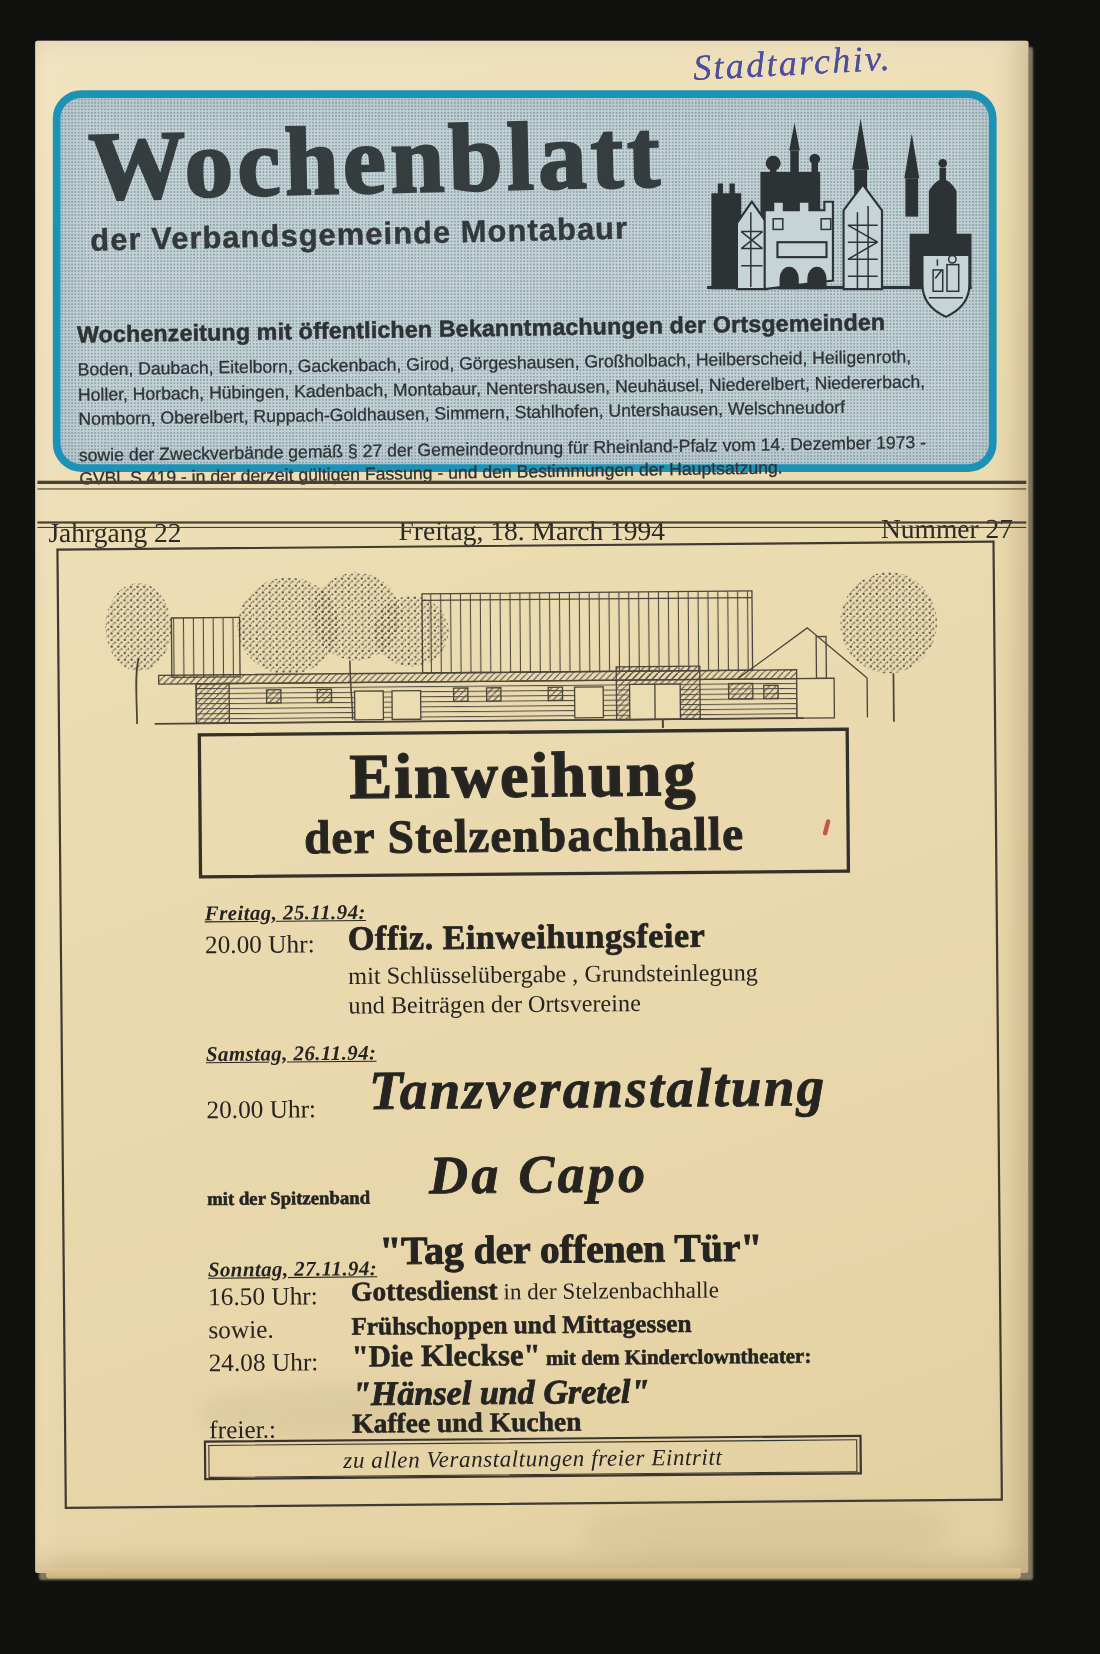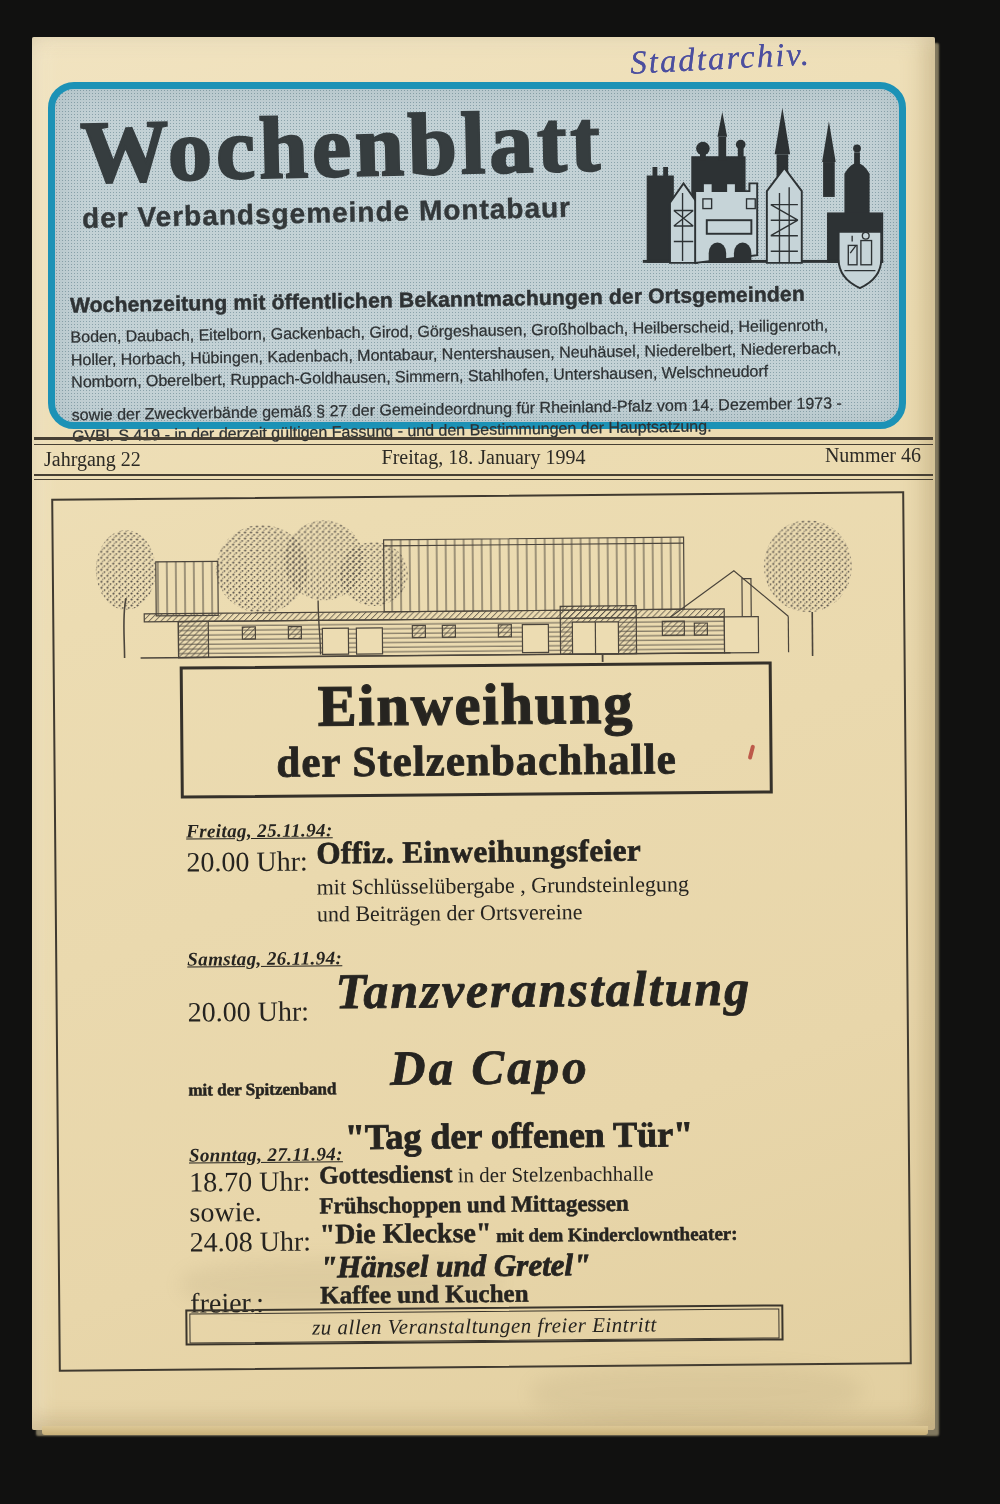--- a/index.html
+++ b/index.html
@@ -53,22 +53,22 @@
   .skyline{position:absolute;right:10px;top:4px;width:252px;height:204px;}
   .mast-lower{position:absolute;left:16px;top:198px;width:816px;transform:rotate(-0.9deg);
     font-family:"Liberation Sans","DejaVu Sans",sans-serif;color:#2e3234;}
   .tagline{font-weight:bold;font-size:21px;letter-spacing:.2px;-webkit-text-stroke:.5px #2e3234;white-space:nowrap;}
   .towns{margin-top:9px;font-size:16px;line-height:22.5px;-webkit-text-stroke:.25px #2e3234;}
   .legal{margin-top:10px;font-size:16px;line-height:21px;-webkit-text-stroke:.25px #2e3234;}
   
   .rule{position:absolute;left:2px;right:2px;}
   .rule-a{top:400px;height:4px;border-top:3px solid #474034;border-bottom:1px solid #474034;}
   .rule-b{top:437px;height:3px;border-top:2px solid #474034;border-bottom:1px solid #474034;}
-  .issue-text{position:absolute;left:12px;right:12px;top:408px;height:26px;
-    font-size:20px;color:#2c2a25;}
+  .issue-text{position:absolute;left:12px;right:12px;top:432px;height:26px;
+    font-size:25px;color:#2c2a25;}
   .issue-vol{position:absolute;left:0;top:3px;}
   .issue-date{position:absolute;left:50%;transform:translateX(-50%);top:1px;}
   .issue-num{position:absolute;right:2px;top:-1px;}
   
   .ad-box{
     position:absolute;left:23px;top:458px;width:849px;height:869px;
     border:2.5px solid #403a30;transform:rotate(-0.5deg);transform-origin:50% 50%;
     color:#262420;
   }
   .hall{position:absolute;left:28px;top:14px;width:794px;height:152px;}
@@ -76,21 +76,21 @@
     position:absolute;left:125px;top:167px;width:586px;height:118px;
     border:3px solid #35312a;text-align:center;padding-top:8px;
   }
   .title-1{font-weight:bold;font-size:58px;line-height:60px;letter-spacing:2px;-webkit-text-stroke:1.4px #2c2a24;}
   .title-2{font-weight:bold;font-size:43px;line-height:52px;letter-spacing:1px;-webkit-text-stroke:.9px #2c2a24;}
   .red-mark{position:absolute;left:694px;top:250px;width:4px;height:15px;background:#b23a31;
     border-radius:2px;transform:rotate(15deg);opacity:.8;}
   .abs{position:absolute;white-space:nowrap;}
   .day-label{left:130px;font-size:19px;font-weight:bold;font-style:italic;
     text-decoration:underline;letter-spacing:.4px;}
-  .time-col{left:130px;font-size:28px;}
+  .time-col{left:130px;font-size:23px;}
   .main-col{left:260px;}
   .ev-title{font-weight:bold;font-size:31px;letter-spacing:.5px;-webkit-text-stroke:.7px #262420;}
   .ev-detail{font-size:22px;}
   .huge-italic{font-weight:bold;font-style:italic;-webkit-text-stroke:.8px #262420;}
   .bold-serif{font-weight:bold;-webkit-text-stroke:.5px #262420;}
   .free-box{
     position:absolute;left:125px;top:810px;width:590px;height:28px;
     border:2px solid #3a352c;padding:2px;
   }
   .free-box-inner{
@@ -177,22 +177,22 @@
       <div class="legal">
         <div>sowie der Zweckverbände gemäß § 27 der Gemeindeordnung für Rheinland-Pfalz vom 14. Dezember 1973 -</div>
         <div>GVBl. S 419 - in der derzeit gültigen Fassung - und den Bestimmungen der Hauptsatzung.</div>
       </div>
     </div>
   </div>
 
   <div class="rule rule-a"></div>
   <div class="issue-text">
     <span class="issue-vol">Jahrgang 22</span>
-    <span class="issue-date">Freitag, 18. January 1994</span>
-    <span class="issue-num">Nummer 46</span>
+    <span class="issue-date">Freitag, 18. March 1994</span>
+    <span class="issue-num">Nummer 27</span>
   </div>
   <div class="rule rule-b"></div>
 
   <div class="ad-box">
 
     <div class="smudge s1"></div>
     <div class="smudge s2"></div>
 
     <svg class="hall" viewBox="0 0 794 152">
       <defs>
@@ -275,21 +275,21 @@
 
     <div class="abs day-label" style="top:449px">Samstag, 26.11.94:</div>
     <div class="abs time-col" style="top:497px">20.00 Uhr:</div>
     <div class="abs huge-italic" style="left:278px;top:464px;font-size:50px;letter-spacing:2px">Tanzveranstaltung</div>
     <div class="abs bold-serif" style="left:130px;top:581px;font-size:17px">mit der Spitzenband</div>
     <div class="abs huge-italic" style="left:332px;top:542px;font-size:49px;letter-spacing:3px">Da Capo</div>
 
     <div class="abs day-label" style="top:645px">Sonntag, 27.11.94:</div>
     <div class="abs bold-serif" style="left:286px;top:618px;font-size:36px;-webkit-text-stroke:.9px #262420">"Tag der offenen Tür"</div>
 
-    <div class="abs time-col" style="top:667px">18.70 Uhr:</div>
+    <div class="abs time-col" style="top:667px">16.50 Uhr:</div>
     <div class="abs main-col" style="top:663px">
       <span class="bold-serif" style="font-size:25px">Gottesdienst</span><span style="font-size:21px"> in der Stelzenbachhalle</span>
     </div>
 
     <div class="abs time-col" style="top:697px">sowie.</div>
     <div class="abs main-col bold-serif" style="top:695px;font-size:23px">Frühschoppen und Mittagessen</div>
 
     <div class="abs time-col" style="top:727px">24.08 Uhr:</div>
     <div class="abs main-col" style="top:720px">
       <span class="bold-serif" style="font-size:28px">"Die Kleckse"</span><span class="bold-serif" style="font-size:19px"> mit dem Kinderclowntheater:</span>

